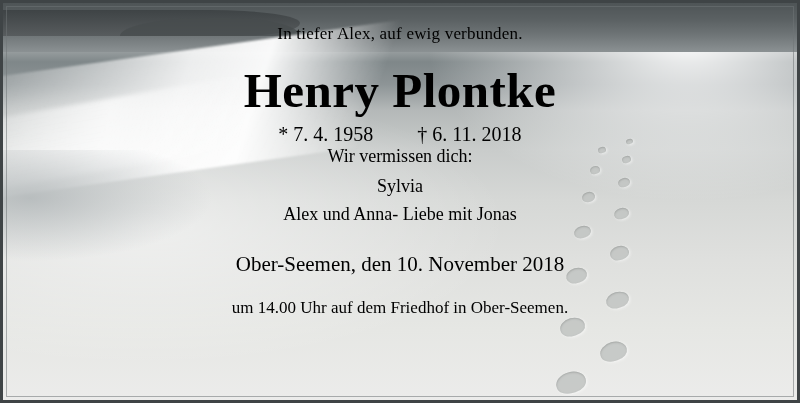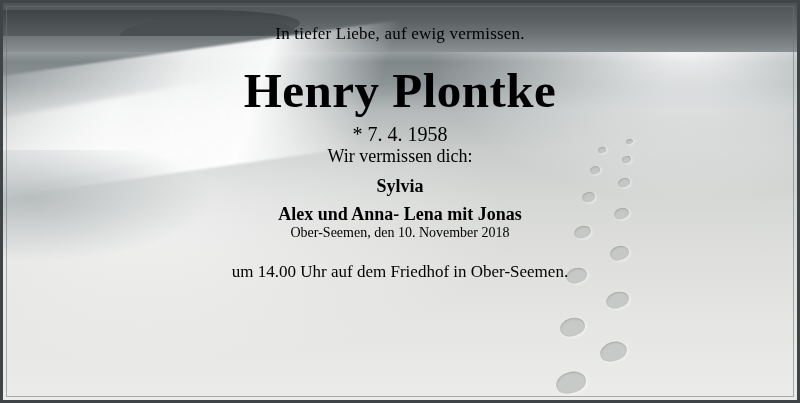--- a/index.html
+++ b/index.html
@@ -147,25 +147,26 @@
     display: flex;
     gap: 44px;
   }
   .dates .star, .dates .cross { white-space: nowrap; }
   .miss {
     font-size: 18px;
   }
   .survivor {
     margin-top: 9px;
     font-size: 18px;
-    font-weight: 700;
+    font-weight: 400;
   }
   .survivor.second { margin-top: 7px; }
   .place-date {
-    font-size: 14px;
+    margin-top: 27px;
+    font-size: 21px;
   }
   .service {
     margin-top: 19px;
     font-size: 17px;
     line-height: 1.45;
   }
 </style>
 </head>
 <body>
 
@@ -190,31 +191,32 @@
   <div class="footprint" style="left:582px; top:192px; width:13px; height:10px; transform:rotate(-16deg);"></div>
   <div class="footprint" style="left:618px; top:178px; width:12px; height:9px; transform:rotate(-16deg);"></div>
   <div class="footprint" style="left:590px; top:166px; width:10px; height:8px; transform:rotate(-16deg);"></div>
   <div class="footprint" style="left:622px; top:156px; width:9px; height:7px; transform:rotate(-16deg);"></div>
   <div class="footprint" style="left:598px; top:147px; width:8px; height:6px; transform:rotate(-16deg);"></div>
   <div class="footprint" style="left:626px; top:139px; width:7px; height:5px; transform:rotate(-16deg);"></div>
 
   <div class="vignette"></div>
 
   <div class="content">
-    <div class="line-intro">In tiefer Liebe, auf ewig vermissen.</div>
+    <div class="line-intro">In tiefer Alex, auf ewig verbunden.</div>
 
     <div class="name">Henry Plontke</div>
 
     <div class="dates">
       <span class="star">* 7. 4. 1958</span>
+      <span class="cross">† 6. 11. 2018</span>
     </div>
 
     <div class="miss">Wir vermissen dich:</div>
     <div class="survivor">Sylvia</div>
-    <div class="survivor second">Alex und Anna- Lena mit Jonas</div>
+    <div class="survivor second">Alex und Anna- Liebe mit Jonas</div>
 
     <div class="place-date">Ober-Seemen, den 10. November 2018</div>
 
     <div class="service">
       <div>um 14.00 Uhr auf dem Friedhof in Ober-Seemen.</div>
     </div>
   </div>
 
   <div class="frame-outer"></div>
   <div class="frame-inner"></div>

